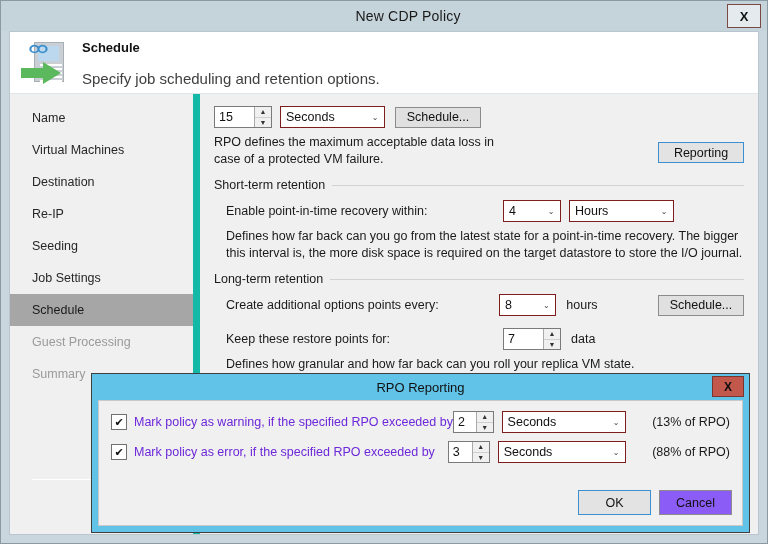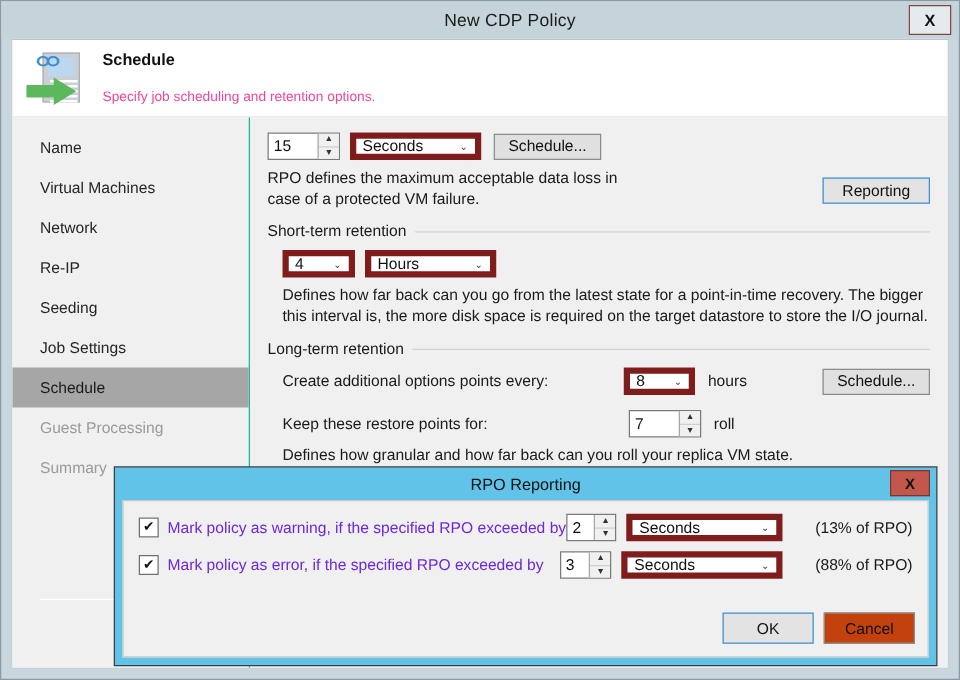--- a/index.html
+++ b/index.html
@@ -95,38 +95,38 @@
     margin-right: 10px;
   }
   .banner-text { display: flex; flex-direction: column; }
   .banner-title {
     font-size: 13px;
     font-weight: bold;
     color: #111;
     line-height: 17px;
   }
   .banner-sub {
-    font-size: 11px;
-    color: #ec4899;
+    font-size: 15px;
+    color: #404040;
     line-height: 17px;
     margin-top: 14px;
   }
 
   
   .content {
     flex: 1 1 auto;
     display: flex;
     background: #f0f0f0;
     min-height: 0;
   }
 
   .sidebar {
     flex: 0 0 190px;
     background: #f0f0f0;
-    border-right: 1px solid #14b8a6;
+    border-right: 7px solid #14b8a6;
     padding-top: 8px;
     position: relative;
     box-sizing: border-box;
   }
   .sidebar-item {
     height: 32px;
     line-height: 32px;
     padding-left: 22px;
     font-size: 12.5px;
     color: #262626;
@@ -224,21 +224,21 @@
     justify-content: center;
     font-size: 7px;
     color: #333;
     cursor: pointer;
     line-height: 1;
   }
   .spin .btns div:first-child { border-bottom: 1px solid #cfcfcf; }
 
   .combo {
     height: 22px;
-    border: 5px solid #7f1d1d;
+    border: 1px solid #7f1d1d;
     background: #fff;
     display: flex;
     align-items: center;
     box-sizing: border-box;
     cursor: pointer;
   }
   .combo .txt {
     flex: 1 1 auto;
     font-size: 12.5px;
     color: #111;
@@ -260,21 +260,21 @@
     border: 1px solid #8c8c8c;
     font-size: 12.5px;
     color: #111;
     display: flex;
     align-items: center;
     justify-content: center;
     cursor: pointer;
     box-sizing: border-box;
   }
   .btn.focus { border: 1px solid #3b8fd4; background: #e3e3e3; }
-  .btn.plain { background: #c2410c; }
+  .btn.plain { background: #8b5cf6; }
 
   .unit {
     font-size: 12.5px;
     color: #1a1a1a;
     white-space: nowrap;
   }
 
   
   .modal {
     position: absolute;
@@ -434,21 +434,21 @@
           <div class="banner-title">Schedule</div>
           <div class="banner-sub">Specify job scheduling and retention options.</div>
         </div>
       </div>
 
       <div class="content">
 
         <div class="sidebar">
           <div class="sidebar-item">Name</div>
           <div class="sidebar-item">Virtual Machines</div>
-          <div class="sidebar-item">Network</div>
+          <div class="sidebar-item">Destination</div>
           <div class="sidebar-item">Re-IP</div>
           <div class="sidebar-item">Seeding</div>
           <div class="sidebar-item">Job Settings</div>
           <div class="sidebar-item selected">Schedule</div>
           <div class="sidebar-item disabled">Guest Processing</div>
           <div class="sidebar-item disabled">Summary</div>
           <div class="sidebar-sep"></div>
         </div>
 
         <div class="pane">
@@ -473,20 +473,21 @@
             <div style="flex:1 1 auto"></div>
             <div class="btn focus" style="margin-top:8px">Reporting</div>
           </div>
 
           <div class="group-head">
             <span>Short-term retention</span>
             <div class="line"></div>
           </div>
 
           <div class="row indent">
+            <div class="row-label" style="width:277px">Enable point-in-time recovery within:</div>
             <div class="combo" style="width:58px">
               <div class="txt">4</div>
               <div class="arw">⌄</div>
             </div>
             <div class="combo" style="width:105px;margin-left:8px">
               <div class="txt">Hours</div>
               <div class="arw">⌄</div>
             </div>
           </div>
 
@@ -509,21 +510,21 @@
 
           <div class="row indent">
             <div class="row-label" style="width:277px">Keep these restore points for:</div>
             <div class="spin">
               <div class="val">7</div>
               <div class="btns">
                 <div>▲</div>
                 <div>▼</div>
               </div>
             </div>
-            <div class="unit" style="margin-left:10px">roll</div>
+            <div class="unit" style="margin-left:10px">data</div>
           </div>
 
           <div class="desc wide indent">Defines how granular and how far back can you roll your replica VM state.</div>
 
         </div>
       </div>
     </div>
   </div>
 
   <div class="modal">

